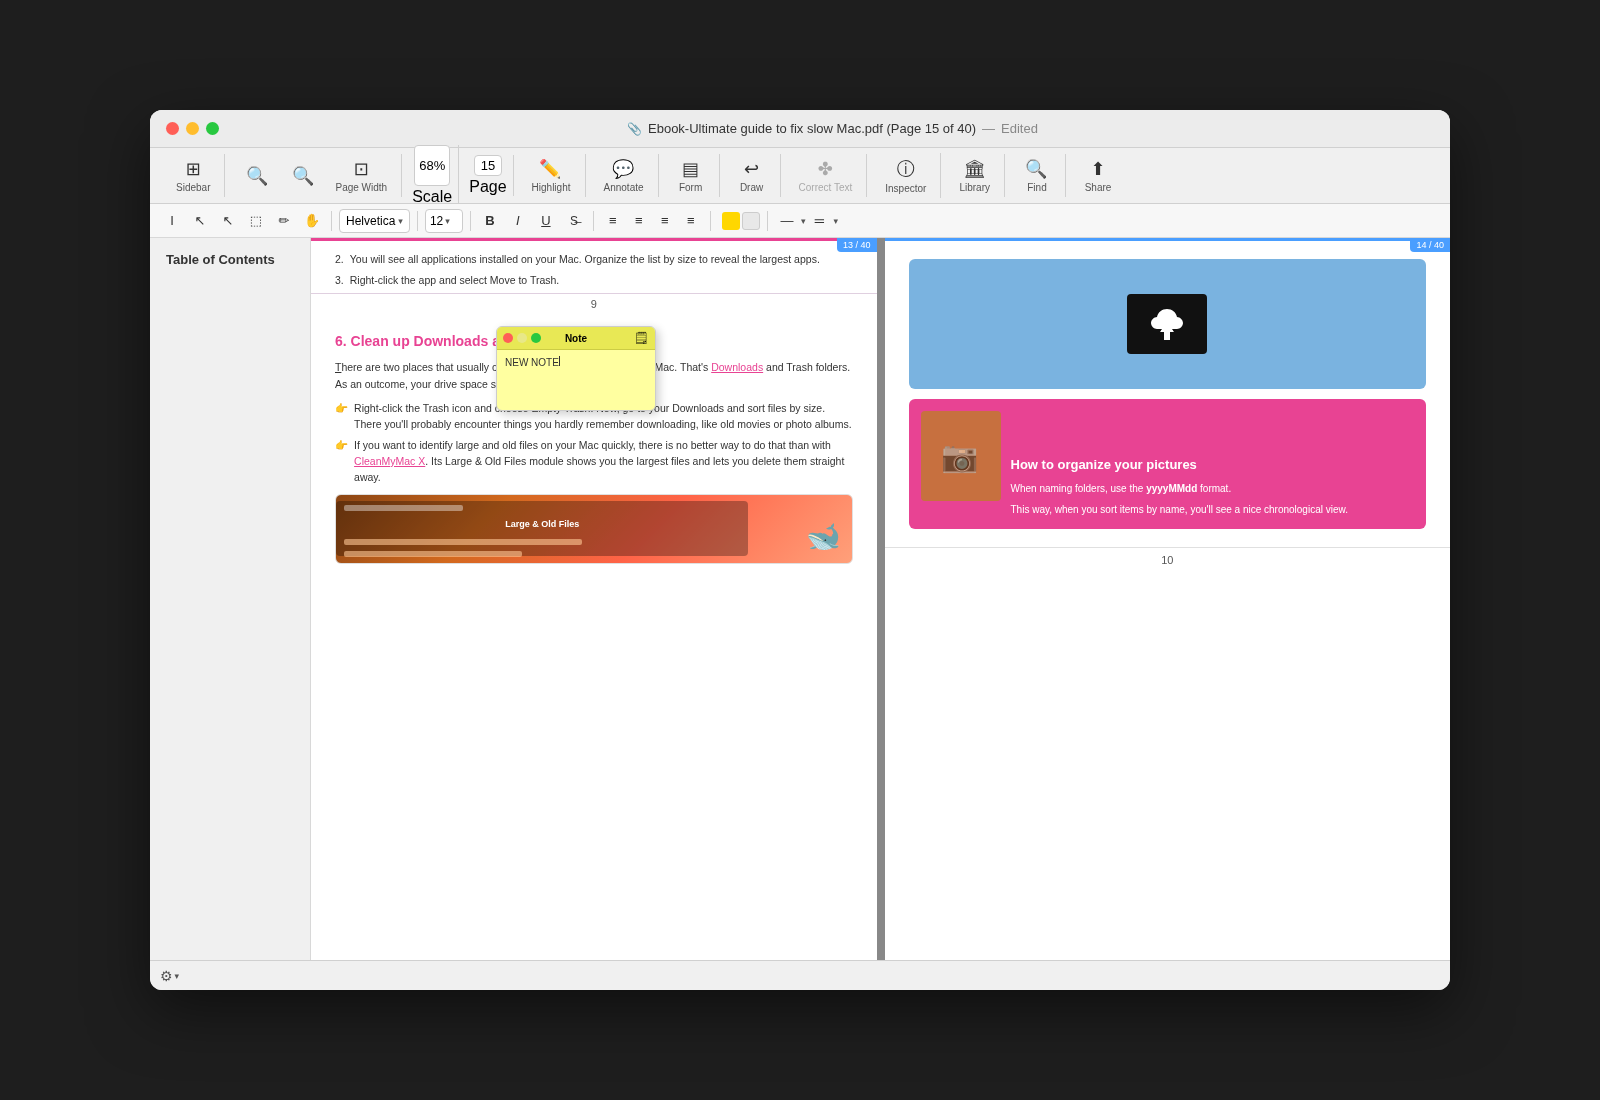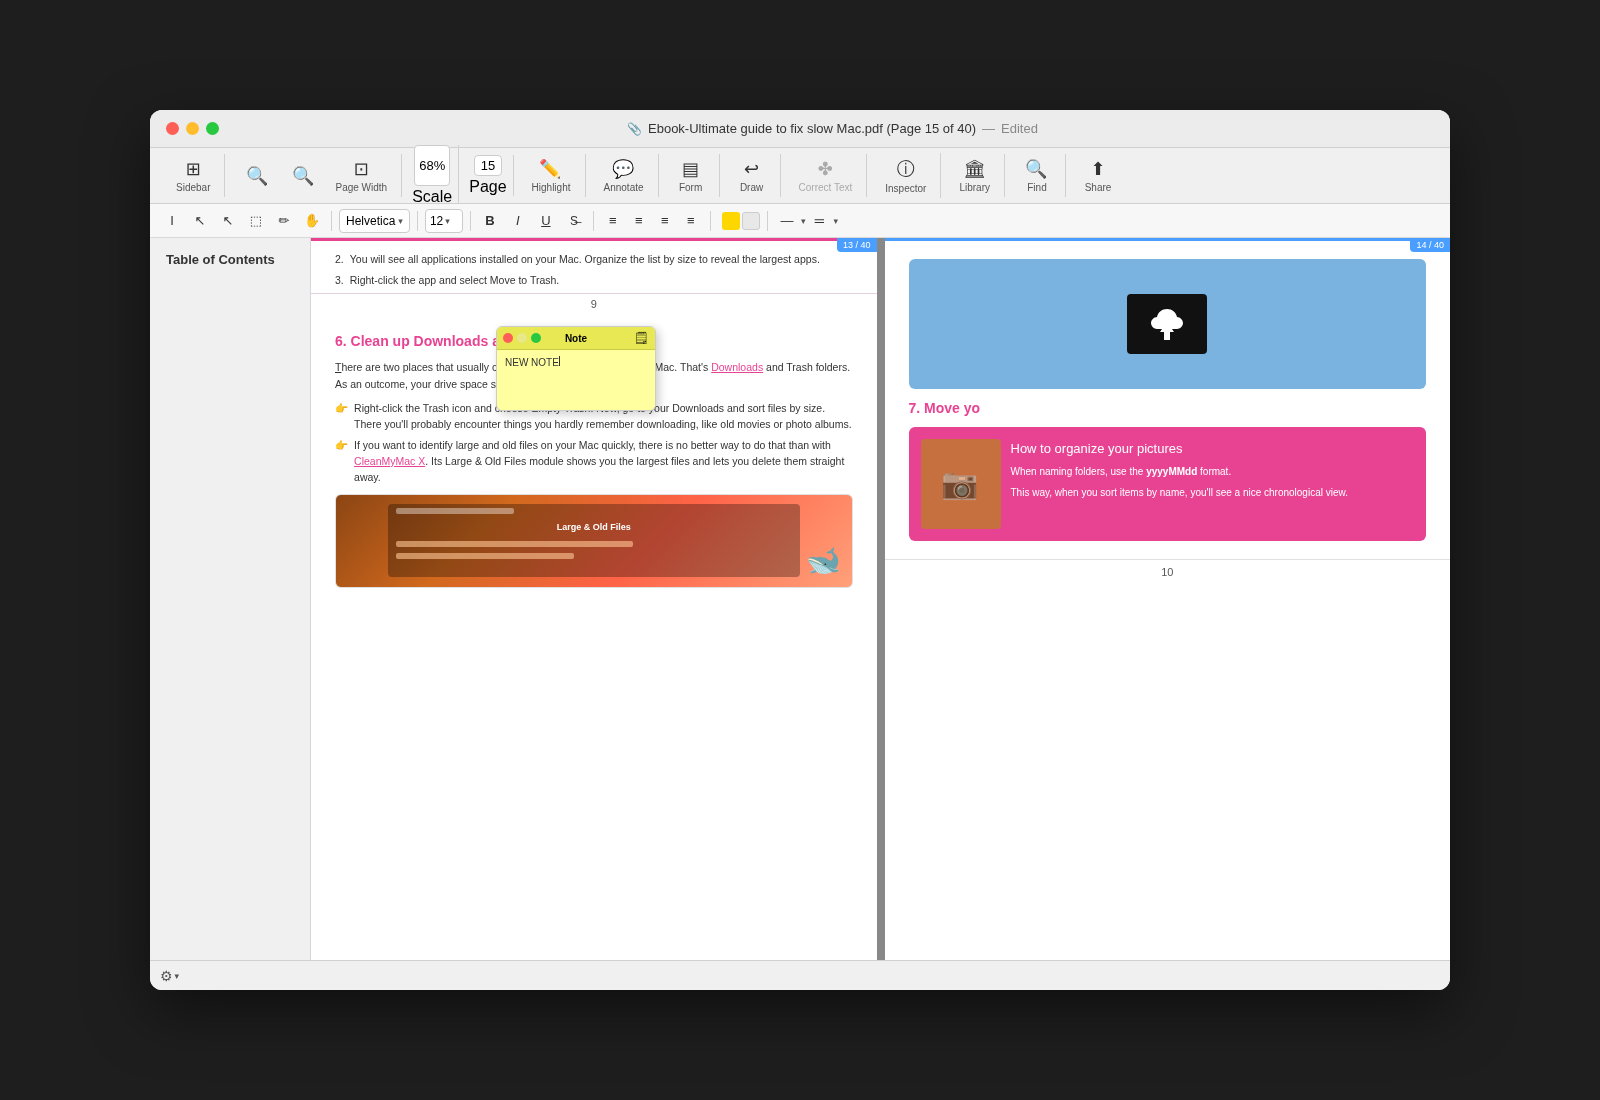--- a/index.html
+++ b/index.html
@@ -277,21 +277,21 @@
       height: 90px;
       background: #c7703f;
       border-radius: 4px;
       flex-shrink: 0;
       overflow: hidden;
       display: flex;
       align-items: center;
       justify-content: center;
     }
     .pink-card-text { flex: 1; }
-    .pink-card-title { font-size: 13px; font-weight: 400; margin-bottom: 6px; }
+    .pink-card-title { font-size: 13px; font-weight: 700; margin-bottom: 6px; margin-top: 44px; }
     .pink-card-body { font-size: 10px; line-height: 1.5; }
     .pink-highlight { font-weight: 700; }
 
     
     .note-popup {
       position: absolute;
       top: 90px;
       left: 180px;
       width: 160px;
       background: #ffffa0;
@@ -320,25 +320,25 @@
       min-height: 60px;
     }
     .note-cursor { display: inline-block; width: 1px; height: 10px; background: #333; animation: blink 1s infinite; }
     @keyframes blink { 0%,100% { opacity: 1; } 50% { opacity: 0; } }
 
     
     .screenshot-box {
       margin-top: 8px;
       border: 1px solid #e0e0e0;
       border-radius: 6px;
-      height: 94px;
+      height: 70px;
       background: linear-gradient(135deg, #8b4513 0%, #d2691e 30%, #ff6347 60%, #ffa07a 100%);
       display: flex;
       align-items: center;
-      justify-content: center;
+      justify-content: flex-start;
       overflow: hidden;
       position: relative;
     }
     .screenshot-inner {
       background: rgba(0,0,0,0.3);
       border-radius: 4px;
       padding: 4px 8px;
       color: white;
       font-size: 8px;
       width: 80%;
@@ -633,21 +633,20 @@
                 <svg width="50" height="40" viewBox="0 0 50 40">
                   <path d="M25 5 C20 5 16 8 15 13 C12 13 9 16 9 19 C9 22 12 25 15 25 L35 25 C38 25 41 22 41 19 C41 16 38 13 35 13 C34 8 30 5 25 5Z" fill="white"></path>
                   <polygon points="25,18 32,28 28,28 28,36 22,36 22,28 18,28" fill="white"></polygon>
                   <line x1="25" y1="18" x2="25" y2="30" stroke="white" stroke-width="2"></line>
                   <polygon points="25,17 31,27 19,27" fill="white"></polygon>
                 </svg>
               </div>
             </div>
           </div>
 
-          <div class="section-heading">7. Move yo</div>
 
           <div class="pink-card">
             <div class="pink-card-photo">
 
               <div style="font-size:30px;color:rgba(255,255,255,0.5);">📷</div>
             </div>
             <div class="pink-card-text">
               <div class="pink-card-title">How to organize your pictures</div>
               <div class="pink-card-body">
                 <span>When naming folders, use the </span><span class="pink-highlight">yyyyMMdd</span><span> format.</span>

